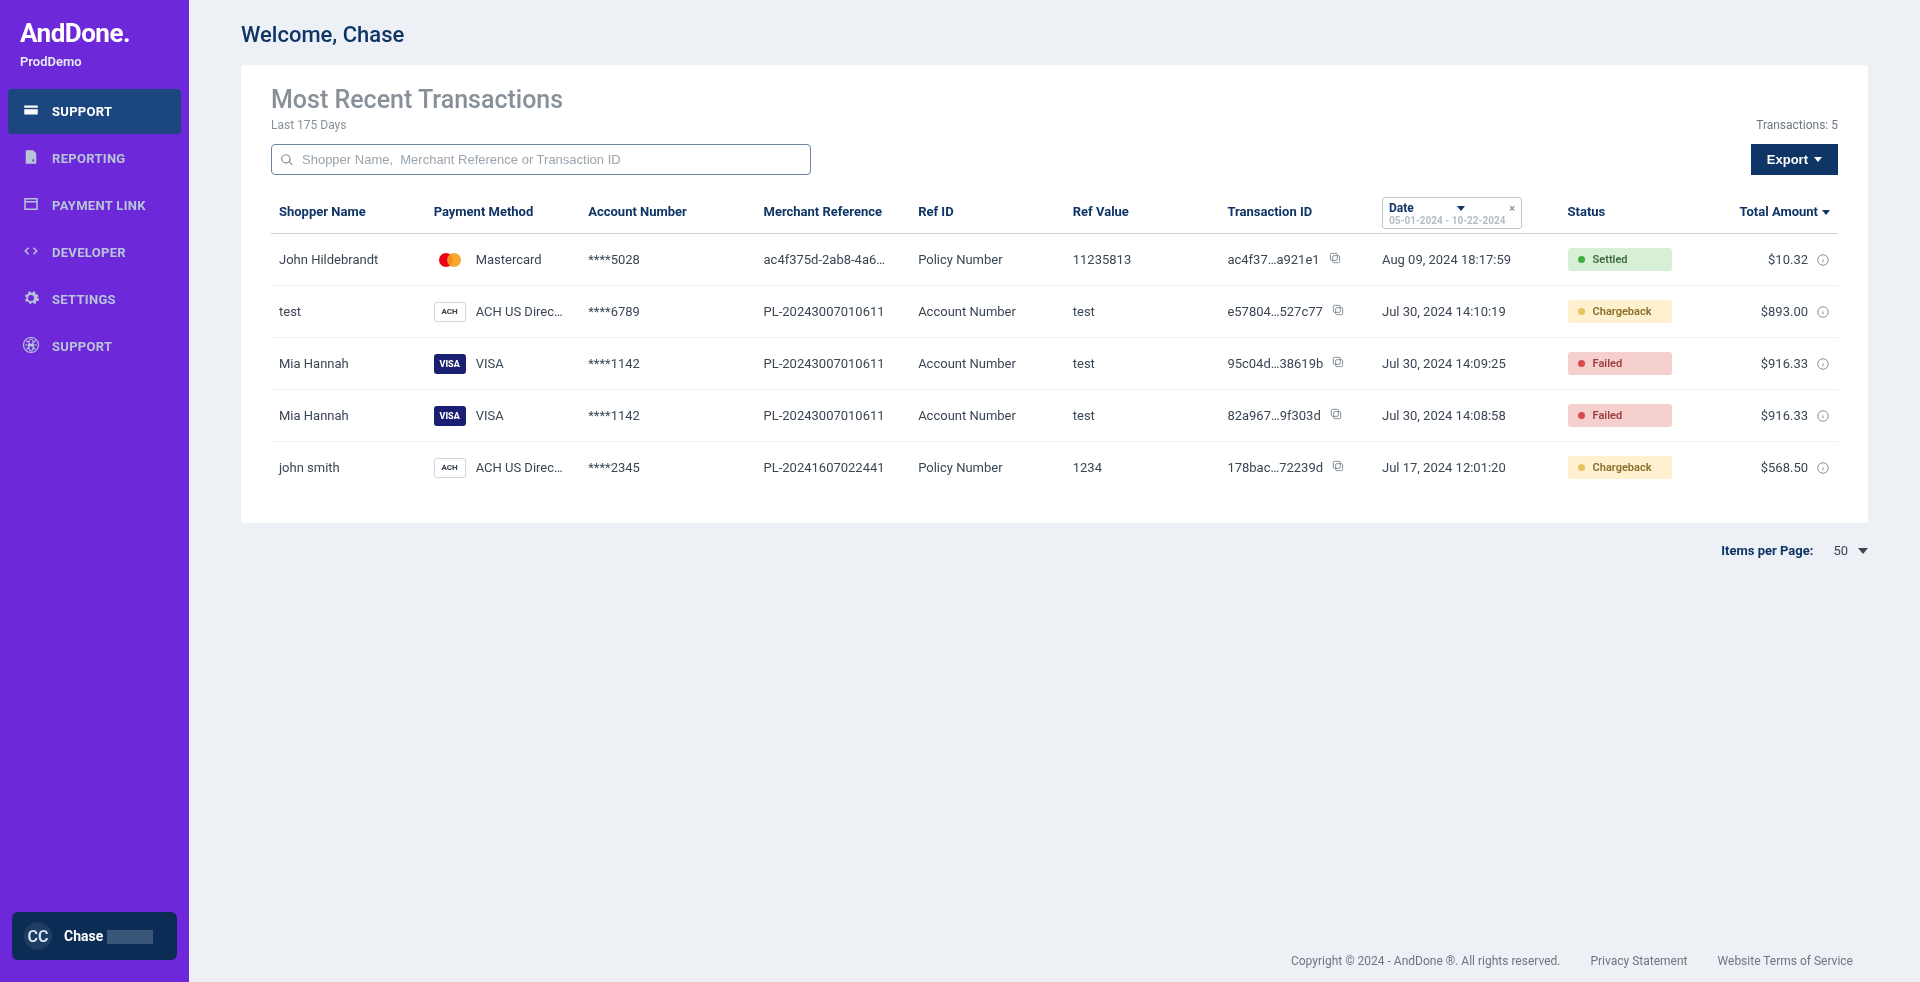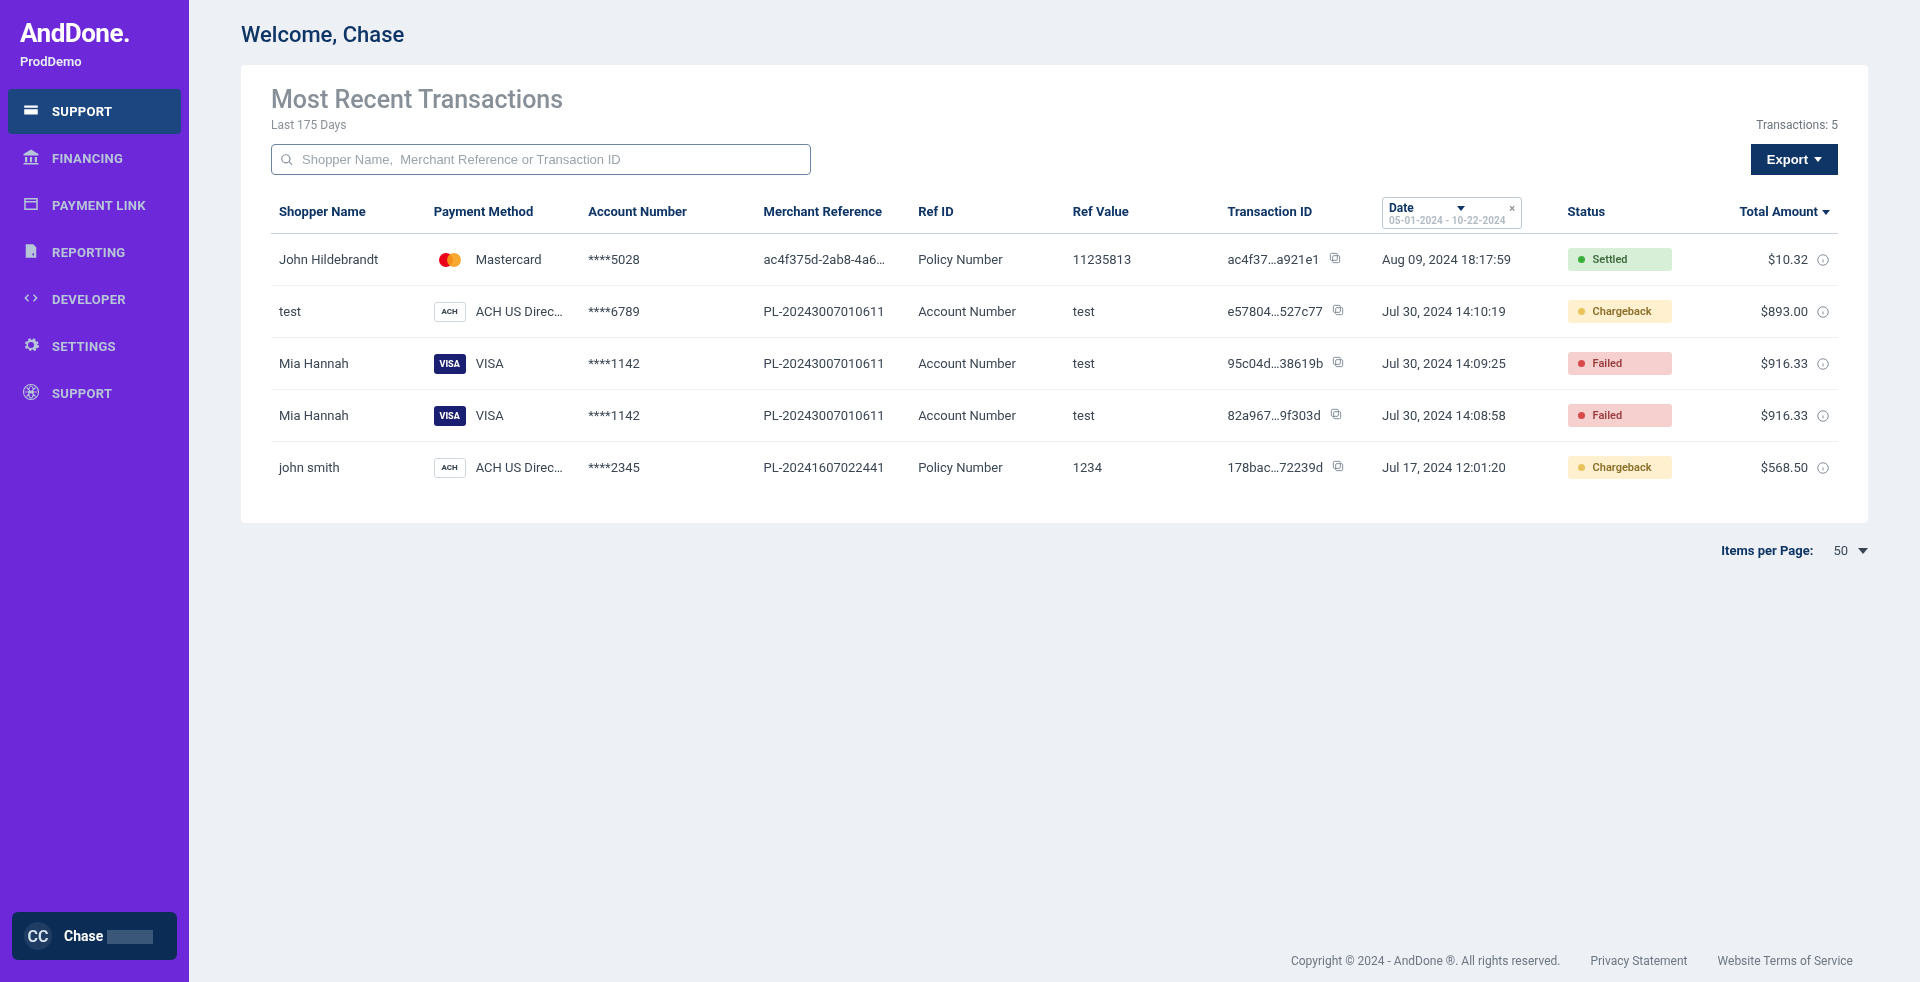--- a/index.html
+++ b/index.html
@@ -160,35 +160,29 @@
   <div class="env-tag">ProdDemo</div>
   <ul class="nav" id="nav">
       <li class="nav-item active">
         <span><svg viewBox="0 0 24 24">
             <path d="M3 6h18v3H3zM3 11h18v7H3zm3 3h4v2H6z"></path>
           </svg></span>
         <span>SUPPORT</span>
       </li>
       <li class="nav-item">
         <span><svg viewBox="0 0 24 24">
-            <path d="M12 2L2 8v2h20V8zM4 12h3v7H4zm6.5 0h3v7h-3zM17 12h3v7h-3zM2 20h20v2H2z"></path>
-          </svg></span>
-        <span>FINANCING</span>
+            <path d="M5 3h10l4 4v14H5zM8 13h2v5H8zm4-3h2v8h-2zm4 5h-2v3h2z"></path>
+          </svg></span>
+        <span>REPORTING</span>
       </li>
       <li class="nav-item">
         <span><svg viewBox="0 0 24 24">
             <path d="M4 5h16v14H4zM4 9h16" fill="none" stroke="currentColor" stroke-width="2"></path>
           </svg></span>
         <span>PAYMENT LINK</span>
-      </li>
-      <li class="nav-item">
-        <span><svg viewBox="0 0 24 24">
-            <path d="M5 3h10l4 4v14H5zM8 13h2v5H8zm4-3h2v8h-2zm4 5h-2v3h2z"></path>
-          </svg></span>
-        <span>REPORTING</span>
       </li>
       <li class="nav-item">
         <span><svg viewBox="0 0 24 24">
             <path d="M8 7l-5 5 5 5 1.4-1.4L5.8 12l3.6-3.6zM16 7l5 5-5 5-1.4-1.4 3.6-3.6-3.6-3.6z"></path>
           </svg></span>
         <span>DEVELOPER</span>
       </li>
       <li class="nav-item">
         <span><svg viewBox="0 0 24 24">
             <path d="M12 8a4 4 0 100 8 4 4 0 000-8zm9 4l2 1-1 3-2-.5a8 8 0 01-1.5 1.5l.5 2-3 1-1-2h-2l-1 2-3-1 .5-2A8 8 0 017 16.5L5 17l-1-3 2-1v-2l-2-1 1-3 2 .5A8 8 0 018.5 6L8 4l3-1 1 2h2l1-2 3 1-.5 2A8 8 0 0119 7.5l2-.5 1 3-2 1z"></path>

